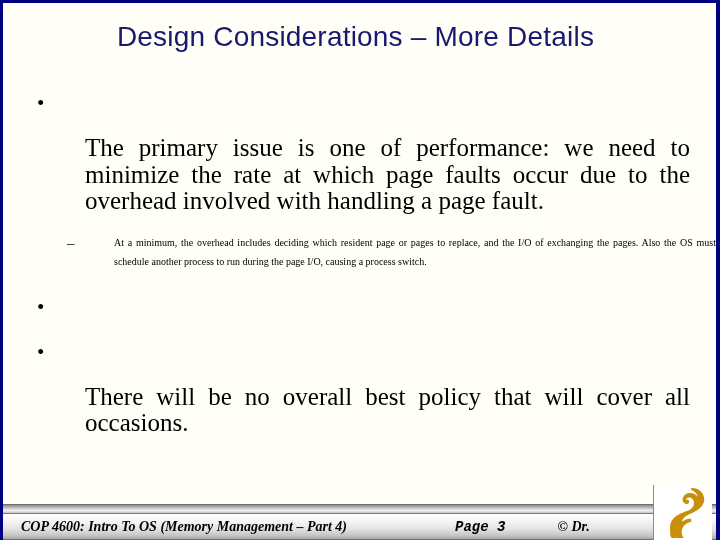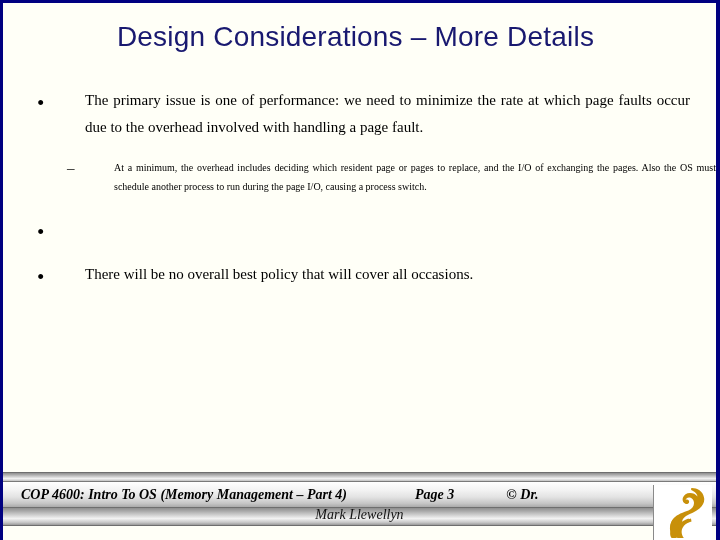--- a/index.html
+++ b/index.html
@@ -73,36 +73,37 @@
     padding-top: 3px;
   }
 
   .para {
     flex: 1 1 auto;
     color: #000000;
     text-align: justify;
     text-justify: inter-word;
   }
   .lvl1 .para {
-    font-size: 15px;
+    font-size: 25px;
     line-height: 26.5px;
     padding-right: 26px;
+    margin-top: 48px;
   }
   .lvl2 .para {
     font-size: 10px;
     line-height: 19px;
   }
 
   
   #footer {
     position: absolute;
     left: 0;
     right: 0;
     bottom: 0;
-    height: 68px;
+    height: 36px;
   }
   .fbar {
     position: absolute;
     left: 0;
     right: 0;
     background: linear-gradient(to bottom,
         #8e8e8e 0%, #a9a9a9 18%, #d6d6d6 45%,
         #f2f2f2 62%, #c9c9c9 84%, #9a9a9a 100%);
     border-top: 1px solid #6e6e6e;
     border-bottom: 1px solid #6e6e6e;
@@ -124,21 +125,21 @@
     display: flex;
     align-items: center;
     font-family: "Liberation Serif", "DejaVu Serif", serif;
     font-style: italic;
     font-weight: bold;
     font-size: 14px;
     color: #000000;
     white-space: nowrap;
   }
   #footer-course   { margin-left: 18px; }
-  #footer-page     { margin-left: 68px; }
+  #footer-page     { margin-left: 108px; font-family: Liberation Mono, monospace; }
   #footer-copy     { margin-left: 52px; }
 
   #footer-author {
     position: absolute;
     top: 35px;
     left: 0;
     right: 0;
     height: 17px;
     display: flex;
     justify-content: center;

